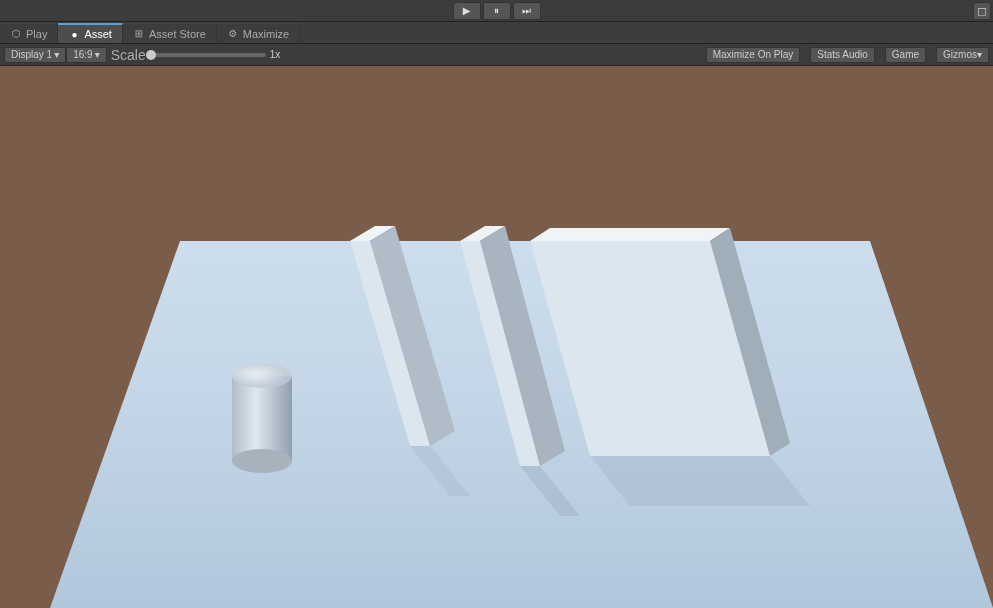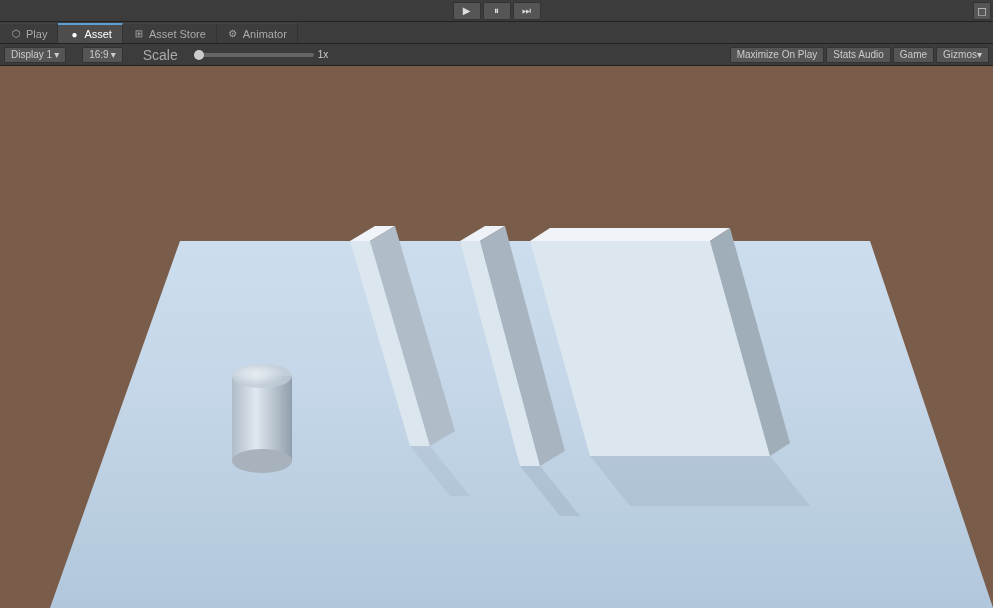--- a/index.html
+++ b/index.html
@@ -97,27 +97,27 @@
       background: #3c3c3c;
       display: flex;
       align-items: center;
       border-bottom: 1px solid #222;
       padding: 0 4px;
       gap: 4px;
     }
     .options-left {
       display: flex;
       align-items: center;
-      gap: 16px;
+      gap: 0;
       flex: 1;
     }
     .options-right {
       display: flex;
       align-items: center;
-      gap: 2px;
+      gap: 10px;
     }
     .dropdown-btn {
       height: 16px;
       padding: 0 6px;
       background: #555;
       border: 1px solid #333;
       border-radius: 2px;
       color: #ccc;
       font-size: 10px;
       cursor: pointer;
@@ -222,21 +222,21 @@
   <div class="tab active">
     <span class="tab-icon">●</span>
     <span>Asset</span>
   </div>
   <div class="tab">
     <span class="tab-icon">⊞</span>
     <span>Asset Store</span>
   </div>
   <div class="tab">
     <span class="tab-icon">⚙</span>
-    <span>Animator</span>
+    <span>Maximize</span>
   </div>
 </div>
 
 <div class="options-bar">
   <div class="options-left">
     <button class="dropdown-btn">
       <span>Display 1</span>
       <span>▾</span>
     </button>
     <button class="dropdown-btn">

